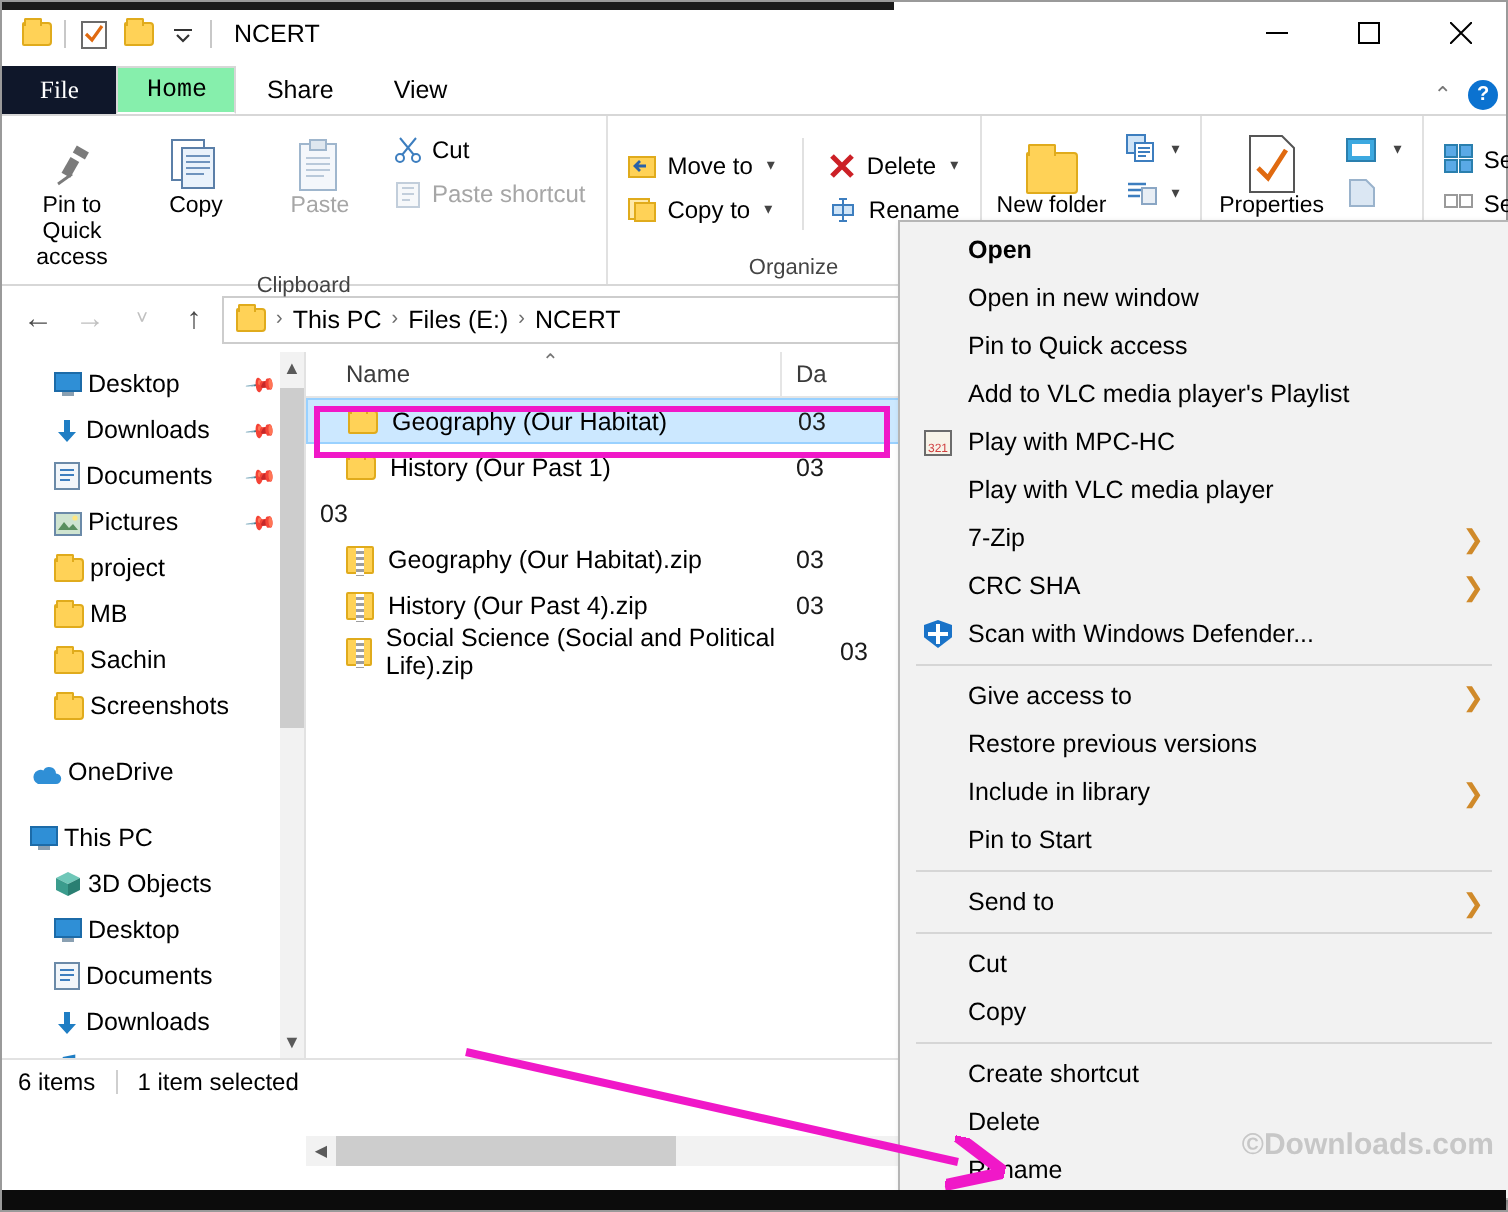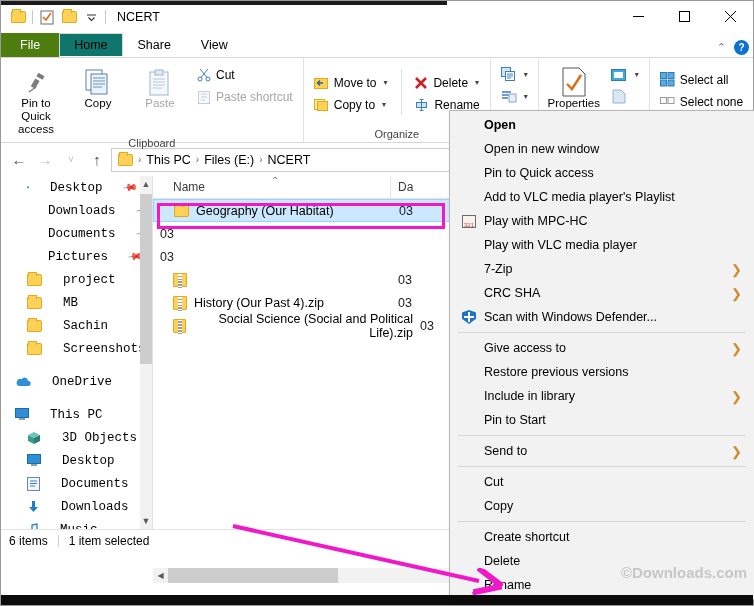--- a/index.html
+++ b/index.html
@@ -18,22 +18,22 @@
   .qat{ display:flex; align-items:center; gap:0px; padding-left:6px; }
   .qat-ico{ width:22px; height:22px; display:flex; align-items:center; justify-content:center; }
   .sep-v{ width:1px; height:14px; background:#c8c8c8; margin:0 3px; }
   .title-text{ margin-left:8px; font-size:12.5px; color:#000; }
   .wbtns{ position:absolute; right:0; top:0; display:flex; }
   .wbtn{ width:46px; height:31px; display:flex; align-items:center; justify-content:center; }
 
   
   .tabrow{ height:24px; display:flex; align-items:flex-end; background:#fff; position:relative;}
   .tab{ height:24px; padding:0 14px; display:flex; align-items:center; font-size:12.5px; color:#000; border:1px solid transparent;}
-  .tab.file{ background:#4d7c0f; color:#fff; padding:0 18px; }
-  .tab.active{ background:#0f766e; border:1px solid #d7d7d7; border-bottom:1px solid #fff; position:relative; z-index:3;}
+  .tab.file{ background:#0f172a; color:#fff; padding:0 18px;font-family:Liberation Serif, serif; }
+  .tab.active{ background:#86efac; border:1px solid #d7d7d7; border-bottom:1px solid #fff; position:relative; z-index:3;font-family:Liberation Mono, monospace;}
   .tabrow-right{ position:absolute; right:4px; bottom:2px; display:flex; align-items:center; gap:8px; }
   .chev-up{ color:#767676; font-size:11px; }
   .help-circ{ width:15px;height:15px;border-radius:50%;background:#0b72d0;color:#fff;font-size:10px;
               display:flex;align-items:center;justify-content:center;font-weight:bold;}
 
   
   .ribbon{ height:86px; background:#fff; border-top:1px solid #d7d7d7; border-bottom:1px solid #d7d7d7;
            display:flex; position:relative; }
   .rgroup{ display:flex; flex-direction:column; justify-content:space-between; border-right:1px solid #e1e1e1; padding:3px 6px 0 6px; height:100%;}
   .rgroup-body{ display:flex; align-items:flex-start; gap:4px; flex:1; }
@@ -55,36 +55,36 @@
   
   .addrbar{ height:33px; display:flex; align-items:center; gap:2px; padding:0 6px; background:#fff;}
   .navbtn{ width:24px;height:24px; display:flex;align-items:center;justify-content:center; color:#4a4a4a; font-size:15px;}
   .navbtn.dim{ color:#c0c0c0; }
   .crumbbox{ flex:1; height:24px; border:1px solid #cdcdcd; background:#fff; display:flex; align-items:center; gap:3px; padding:0 6px; font-size:12.5px;}
   .crumb-sep{ color:#6d6d6d; font-size:10px; padding:0 2px;}
 
   
   .content{ display:flex; height:353px; }
   .nav{ width:152px; border-right:1px solid #e2e2e2; position:relative; overflow:hidden; background:#fff;}
-  .navitem{ height:23px; display:flex; align-items:center; gap:21px; padding-left:14px; font-size:12.5px; white-space:nowrap;font-family:Liberation Mono, monospace;}
+  .navitem{ height:23px; display:flex; align-items:flex-end; gap:3px; padding-left:14px; font-size:12.5px; white-space:nowrap;}
   .navitem.l2{ padding-left:26px; }
   .navitem .pin{ margin-left:auto; margin-right:16px; color:#8b8b8b; font-size:10px; transform:rotate(40deg);}
   .navspace{ height:10px; }
   .navscroll{ position:absolute; right:0; top:0; width:12px; height:100%; background:#f2f2f2; }
   .navscroll .thumb{ position:absolute; left:0; top:18px; width:12px; height:170px; background:#cdcdcd; }
   .navscroll .arrow{ position:absolute; left:0; width:12px; height:16px; color:#5a5a5a; font-size:9px; display:flex; align-items:center; justify-content:center;}
   .navscroll .arrow.up{ top:0; } .navscroll .arrow.dn{ bottom:0; }
 
   .list{ flex:1; position:relative; background:#fff; }
   .colhdr{ height:23px; display:flex; align-items:center; border-bottom:1px solid #e5e5e5; font-size:12px; color:#3b3b3b; position:relative;}
   .colhdr .c1{ width:238px; padding-left:20px; border-right:1px solid #e5e5e5; height:100%; display:flex; align-items:center;}
   .colhdr .c2{ padding-left:7px; }
   .sortcar{ position:absolute; left:118px; top:-1px; color:#767676; font-size:10px;}
   .row{ height:23px; display:flex; align-items:center; font-size:12.5px; }
-  .row .nm{ width:238px; display:flex; align-items:center; gap:7px; padding-left:20px;text-align:right;}
+  .row .nm{ width:238px; display:flex; align-items:center; gap:7px; padding-left:20px;}
   .row .dt{ padding-left:7px; color:#1a1a1a; }
   .row.sel{ background:#cce8ff; border:1px solid #99d1ff; }
   .zipico{ width:14px;height:14px; position:relative; background:#ffd257; border:1px solid #e0ab1c; border-radius:1px;}
   .zipico::after{ content:""; position:absolute; left:4px; top:0; width:4px; height:14px;
      background:repeating-linear-gradient(#fff 0 1.5px,#9e9e9e 1.5px 3px); }
 
   .hl-box{ position:absolute; left:4px; top:27px; width:288px; height:26px; border:3px solid #f018c8; pointer-events:none; }
 
   
   .listscroll{ position:absolute; right:0; top:23px; width:12px; bottom:0; background:#f2f2f2;}
@@ -280,20 +280,26 @@
               </svg>
             <span>Rename</span>
           </div>
         </div>
       </div>
       <div class="rgroup-label">Organize</div>
     </div>
 
     <div class="rgroup">
       <div class="rgroup-body">
+        <div class="bigbtn">
+          <span class="glyph">
+              <span class="folder big"></span>
+            </span>
+          <span>New folder</span>
+        </div>
         <div class="smallcol">
           <div class="smbtn">
             <svg width="16" height="15" viewBox="0 0 16 15">
                 <rect x="0.5" y="0.5" width="9" height="9" fill="#cfe4f7" stroke="#3d7ebf"></rect>
                 <rect x="4.5" y="4.5" width="9" height="9" fill="#fff" stroke="#3d7ebf"></rect>
                 <path d="M6 7h6M6 9h6M6 11h4" stroke="#3d7ebf"></path>
               </svg>
             <span class="caret">▾</span>
           </div>
           <div class="smbtn">
@@ -496,28 +502,33 @@
       </div>
 
       <div class="row sel">
         <span class="nm">
           <span class="folder"></span>
           <span>Geography (Our Habitat)</span>
         </span>
         <span class="dt">03</span>
       </div>
       <div class="row">
+        <span class="nm">
+          <span class="folder"></span>
+          <span>History (Our Past 1)</span>
+        </span>
         <span class="dt">03</span>
       </div>
       <div class="row">
         <span class="dt">03</span>
       </div>
       <div class="row">
         <span class="nm">
           <span class="zipico"></span>
+          <span>Geography (Our Habitat).zip</span>
         </span>
         <span class="dt">03</span>
       </div>
       <div class="row">
         <span class="nm">
           <span class="zipico"></span>
           <span>History (Our Past 4).zip</span>
         </span>
         <span class="dt">03</span>
       </div>

